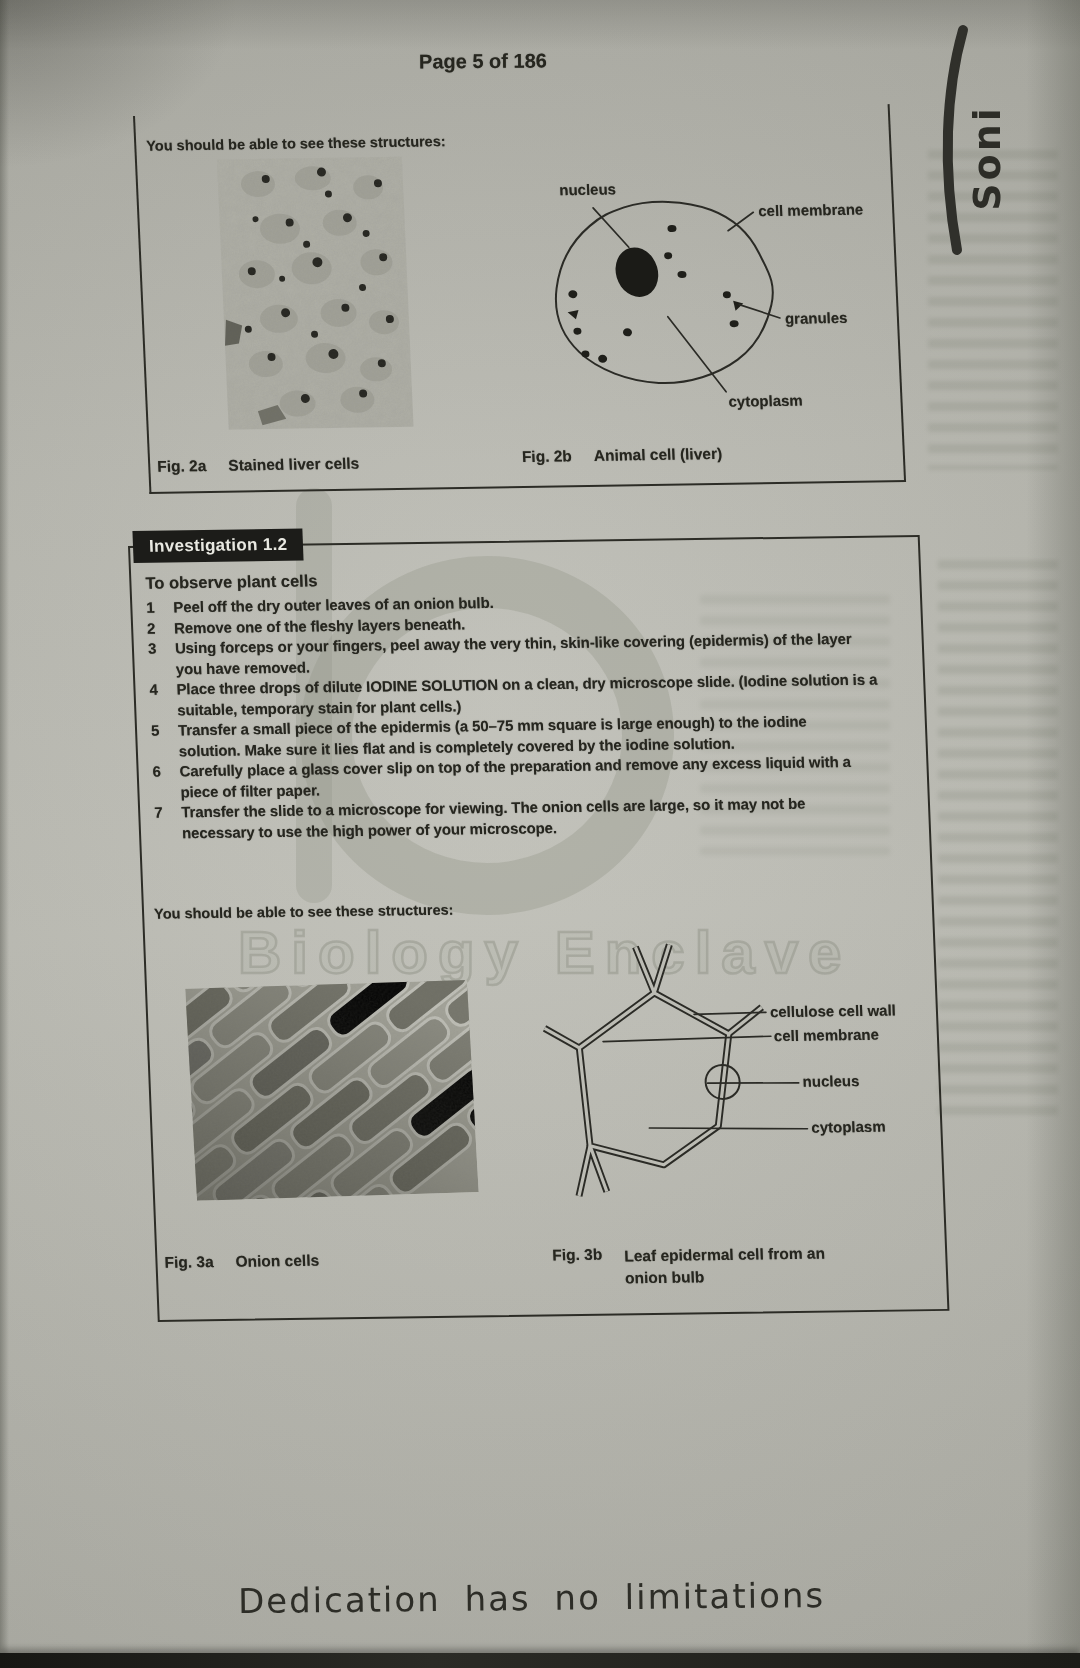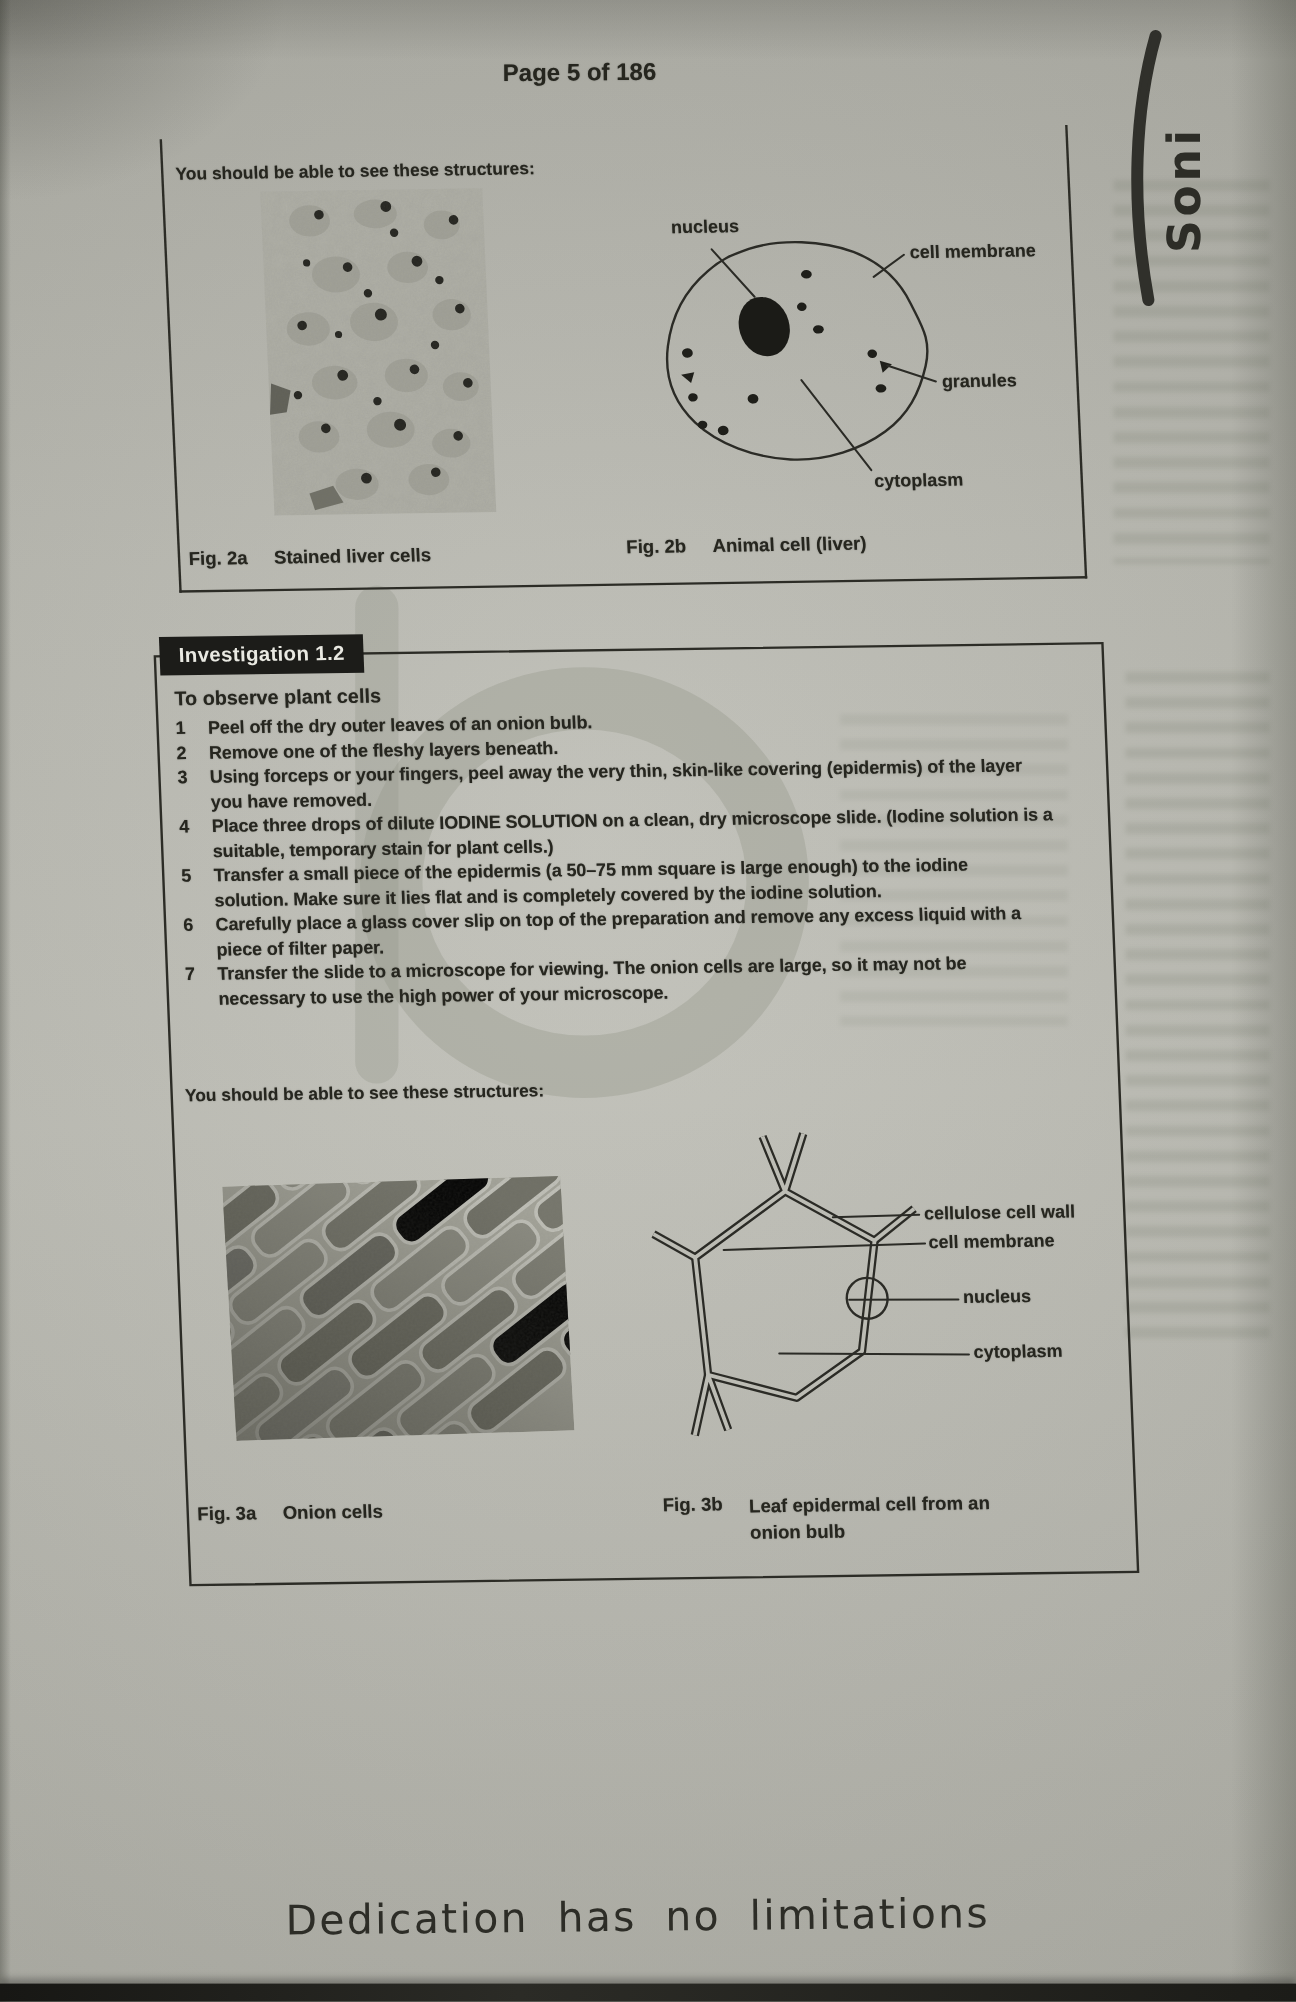--- a/index.html
+++ b/index.html
@@ -41,20 +41,21 @@
 <body>
 
 <div class="photo">
 
   <div class="ghost" style="left:928px;top:150px;width:130px;height:320px;"></div>
   <div class="ghost" style="left:938px;top:560px;width:120px;height:560px;"></div>
   <div class="ghost" style="left:700px;top:595px;width:190px;height:260px;opacity:.10;"></div>
 
   <div class="wm-bar" style="left:296px;top:488px;width:36px;height:415px;"></div>
   <div class="wm-ring" style="left:300px;top:556px;width:270px;height:255px;"></div>
+  <div class="wm-text" style="left:238px;top:918px;">Biology Enclave</div>
 
   <div class="abs ink bold" style="left:419px;top:50px;font-size:20px;transform:rotate(-.5deg);">Page 5 of 186</div>
 
   <div class="abs" style="left:930px;top:18px;width:120px;height:250px;">
     <svg width="120" height="250">
       <path d="M 33,12 C 16,72 12,150 27,232" stroke="#30302b" stroke-width="10" fill="none" stroke-linecap="round"></path>
       <path d="M 33,12 C 22,50 18,90 19,120" stroke="#30302b" stroke-width="5" fill="none" stroke-linecap="round"></path>
     </svg>
     <div class="abs handwrite" style="left:2px;top:118px;width:110px;text-align:center;font-size:38px;font-weight:700;letter-spacing:3px;transform:rotate(-90deg);">Soni</div>
   </div>

